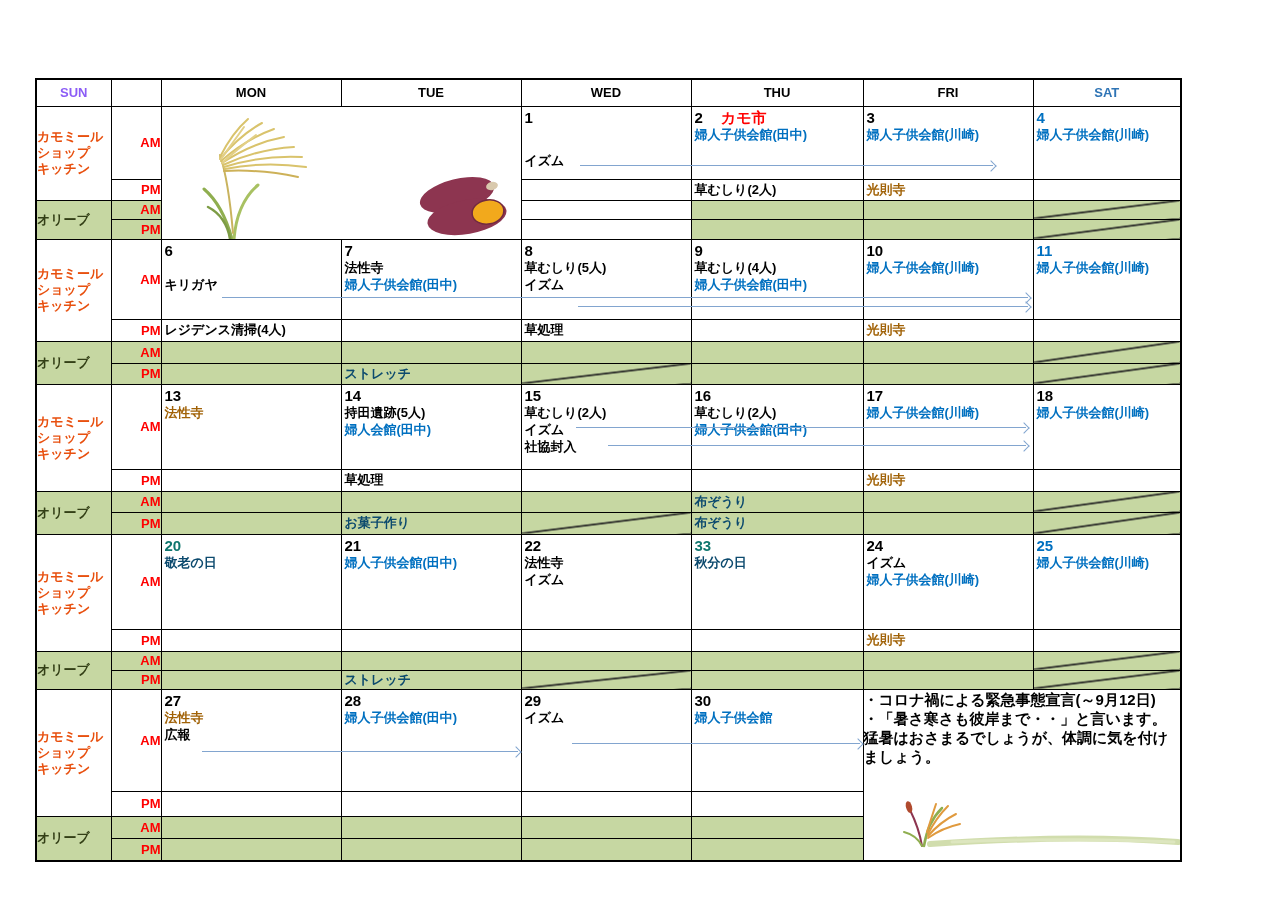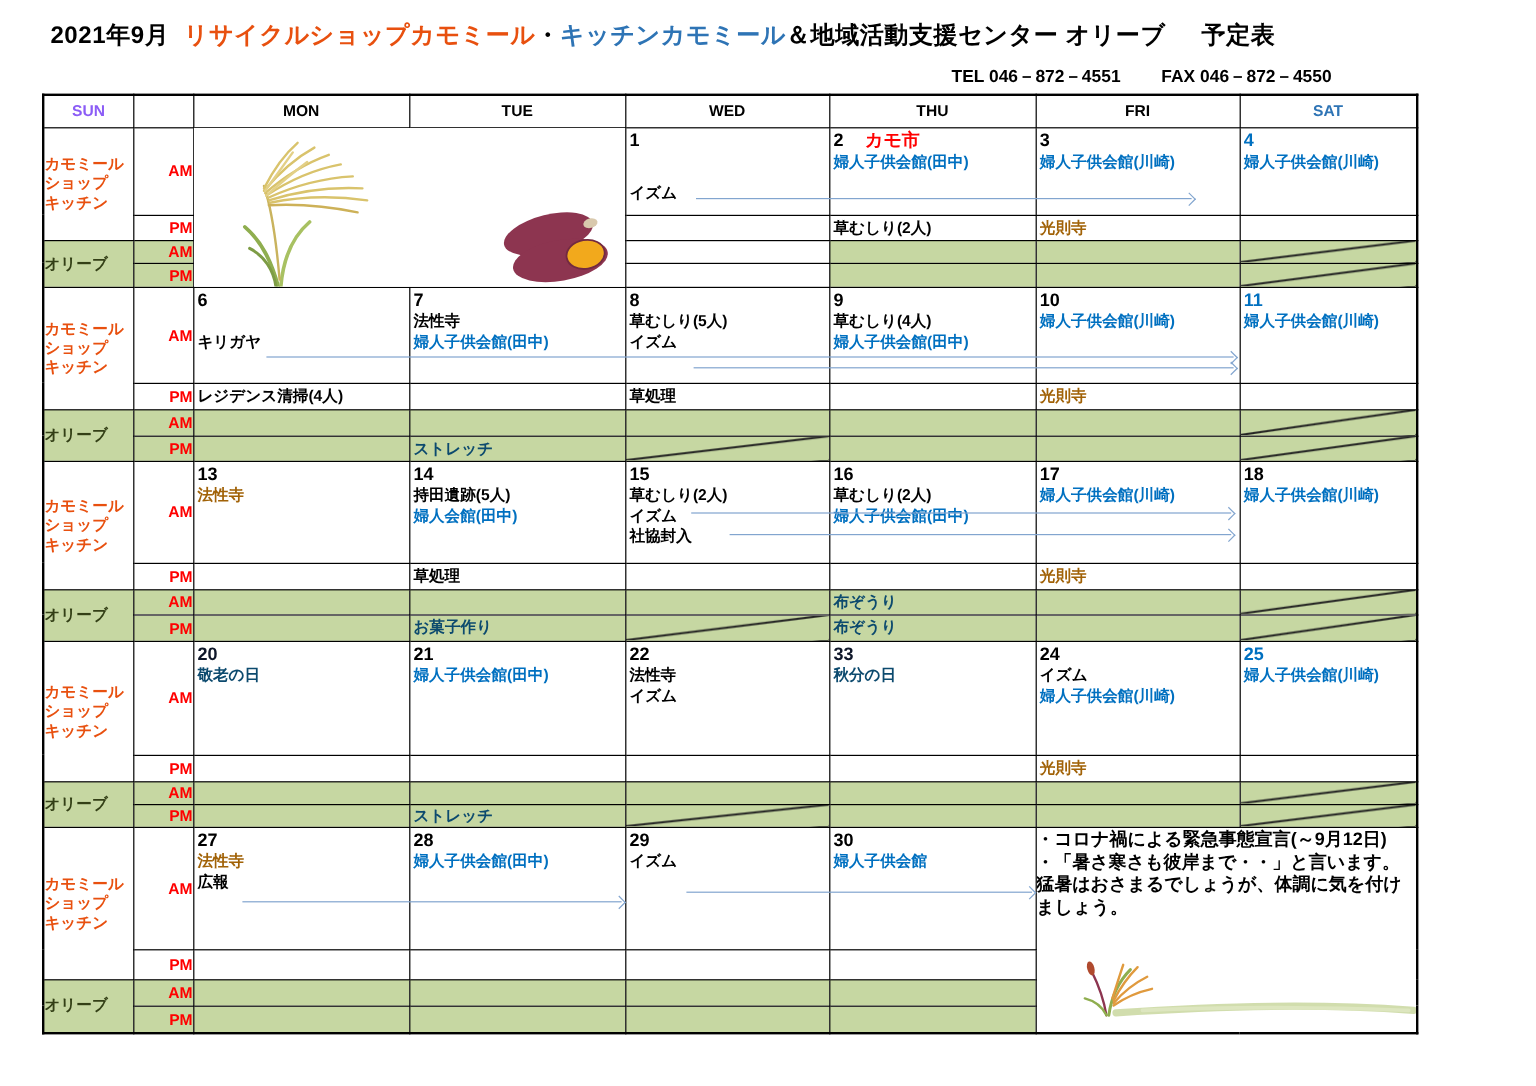--- a/index.html
+++ b/index.html
@@ -43,49 +43,42 @@
 
   td.day{vertical-align:top;padding:2px 3px;background:#fff}
   .date{font-size:15px;font-weight:700;line-height:17px;height:17px}
   .holiday{color:#f00;margin-left:18px;font-size:15px}
   .ev{font-size:13px;font-weight:700;line-height:17px;white-space:nowrap}
   .ev.low{margin-top:26px}
   td.pmc{font-size:13px;font-weight:700;vertical-align:middle;padding:0 3px;background:#fff}
   td.oev{font-size:13px;font-weight:700;vertical-align:middle;padding:0 3px}
 
   .red{color:#0c4a6e}.blue{color:#0070c0}.purple{color:#a16207}.black{color:#000}
-  .d-blue{color:#0070c0}.d-red{color:#0f172a}
+  .d-blue{color:#0070c0}.d-red{color:#0f766e}
 
   .imgcell{position:relative;background:#fff}
   .susuki{position:absolute;left:8px;bottom:0}
   .imo{position:absolute;right:10px;bottom:2px}
 
   .notes{background:#fff;vertical-align:top;padding:2px 4px;position:relative}
   .noteline{font-size:15px;font-weight:700;line-height:19px}
   .grass-sm{position:absolute;left:28px;bottom:10px}
 
   .footer{position:absolute;left:862px;top:863px;font-size:13.5px;font-weight:700}
 
   .arrow{position:absolute;height:0;border-top:1px solid #82a5cf}
   .arrow::after{content:"";position:absolute;right:-2px;top:-4px;width:7px;height:7px;
                 border-top:1px solid #82a5cf;border-right:1px solid #82a5cf;transform:rotate(45deg)}
 </style>
 </head>
 <body>
 
 <div class="page">
 
-  <div class="cal-title">
-    <span>2021年9月</span><span class="t-shop">リサイクルショップカモミール</span><span>・</span><span class="t-kitchen">キッチンカモミール</span><span>＆地域活動支援センター オリーブ</span><span class="t-suffix">予定表</span>
-  </div>
-
-  <div class="contact">
-    <span>TEL 046－872－4551</span>
-    <span>FAX 046－872－4550</span>
-  </div>
+
 
   <table class="cal">
     <colgroup>
       <col style="width:75px">
         <col style="width:50px">
         <col style="width:180px">
         <col style="width:180px">
       <col style="width:170px">
         <col style="width:172px">
         <col style="width:170px">

